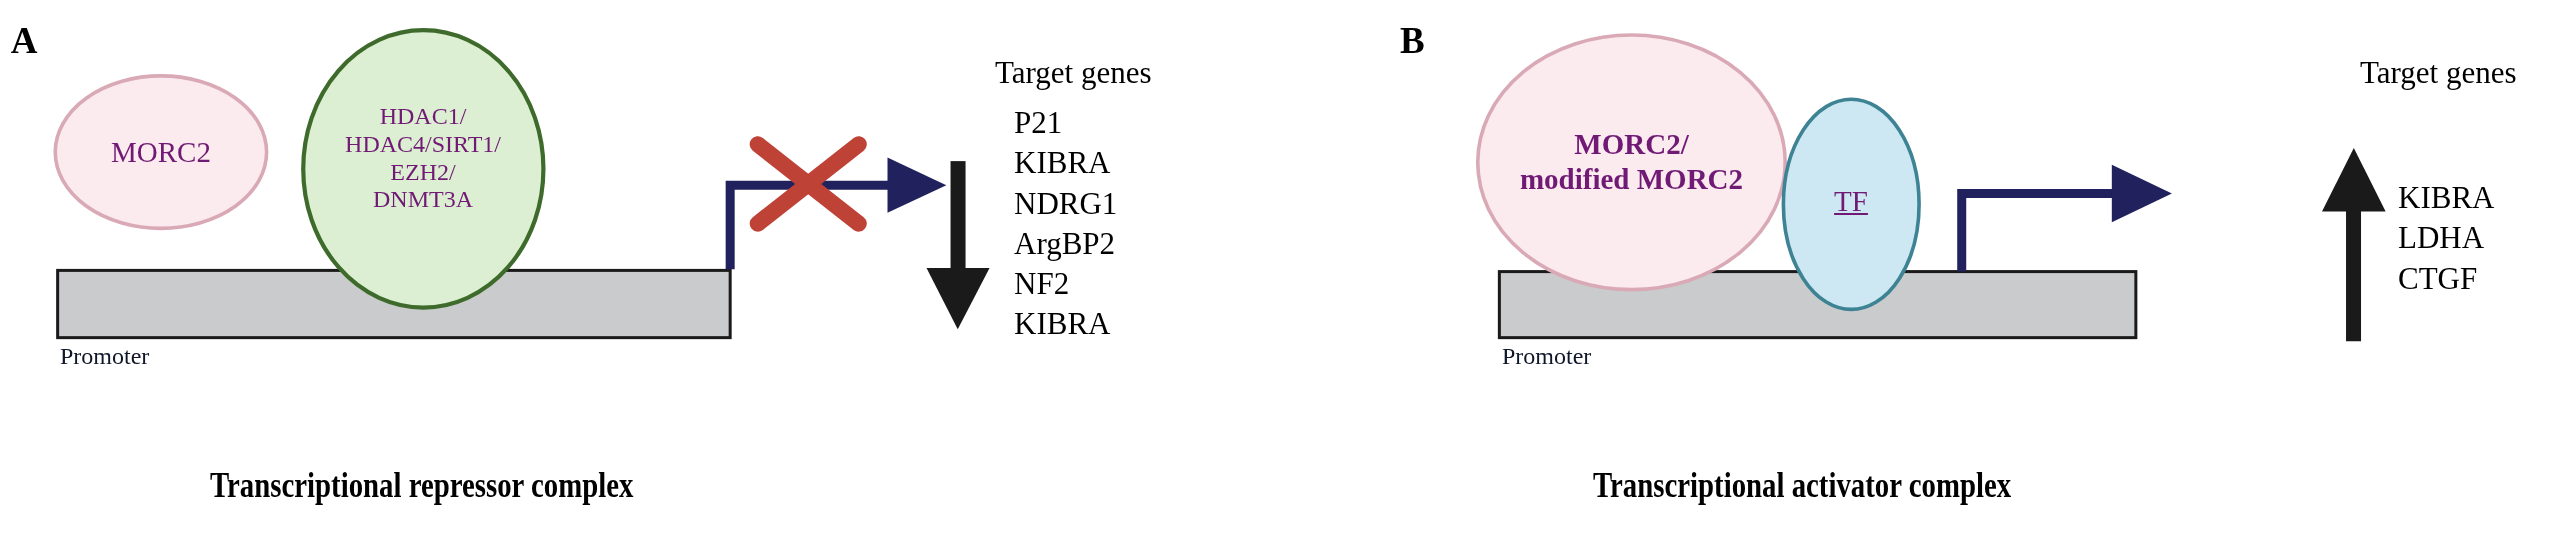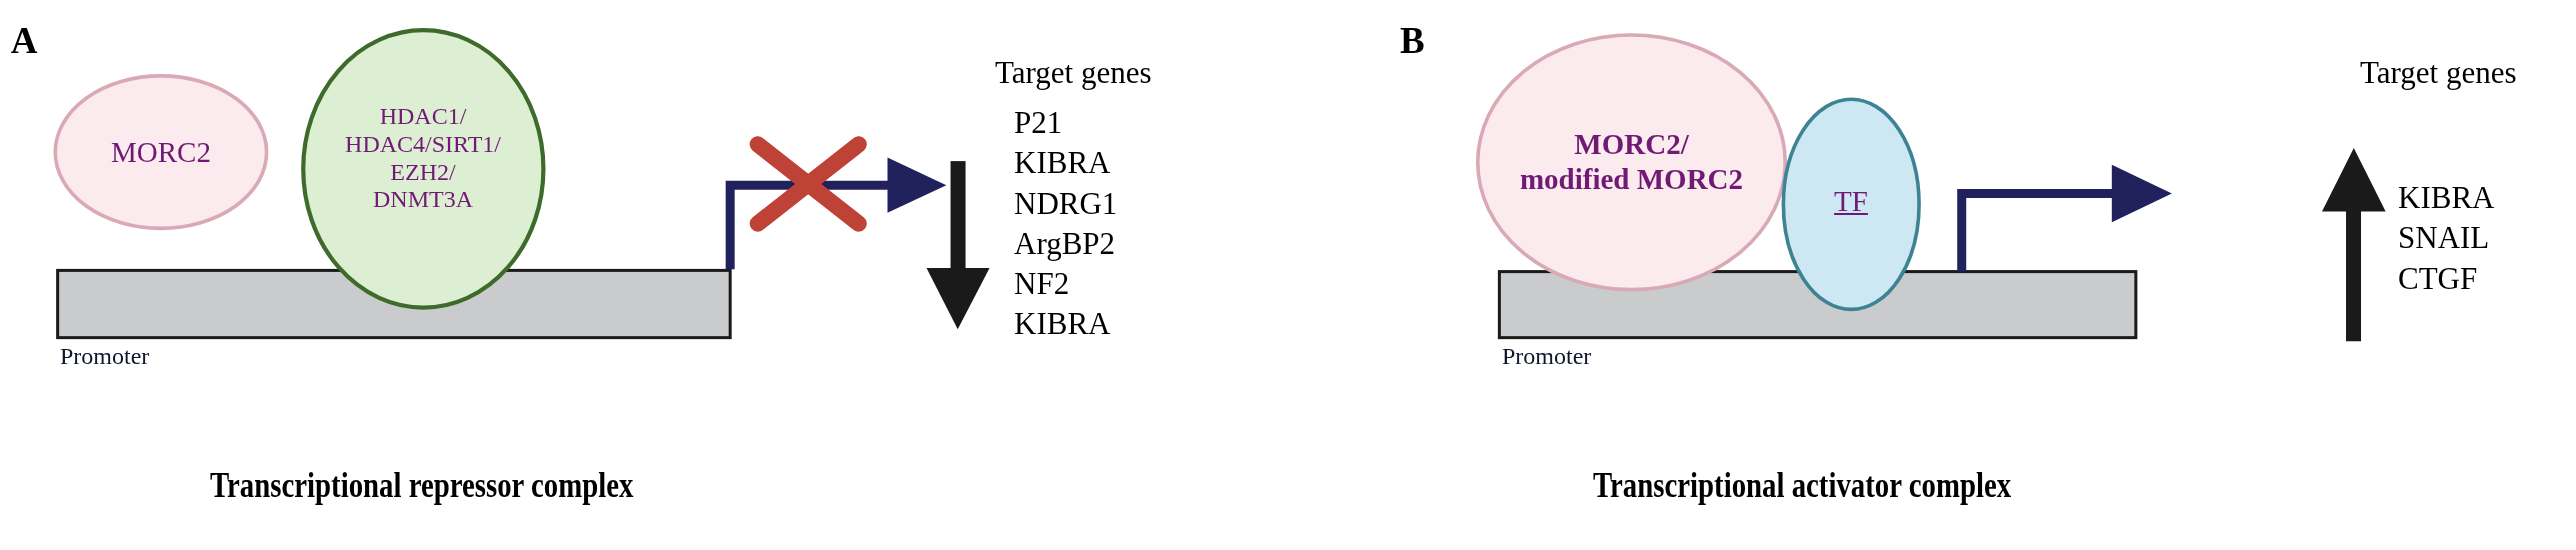--- a/index.html
+++ b/index.html
@@ -180,21 +180,21 @@
     <div class="shape-text" id="b-tf-text" style="left:527px; top:185px; width:72px;">
       <span>TF</span>
     </div>
 
     <div class="promoter-label" style="left:214px; top:343px;">Promoter</div>
 
     <div class="target-genes-title" style="left:1072px; top:25px;">Target genes</div>
 
     <div class="gene-list" style="left:1110px; top:178px;">
       <span class="gene">KIBRA</span>
-      <span class="gene">SNAIL</span>
+      <span class="gene">LDHA</span>
       <span class="gene">CTGF</span>
     </div>
 
     <div class="caption" style="left:305px; top:464px;">Transcriptional activator complex</div>
   </div>
 
 </div>
 
 
 </body></html>

